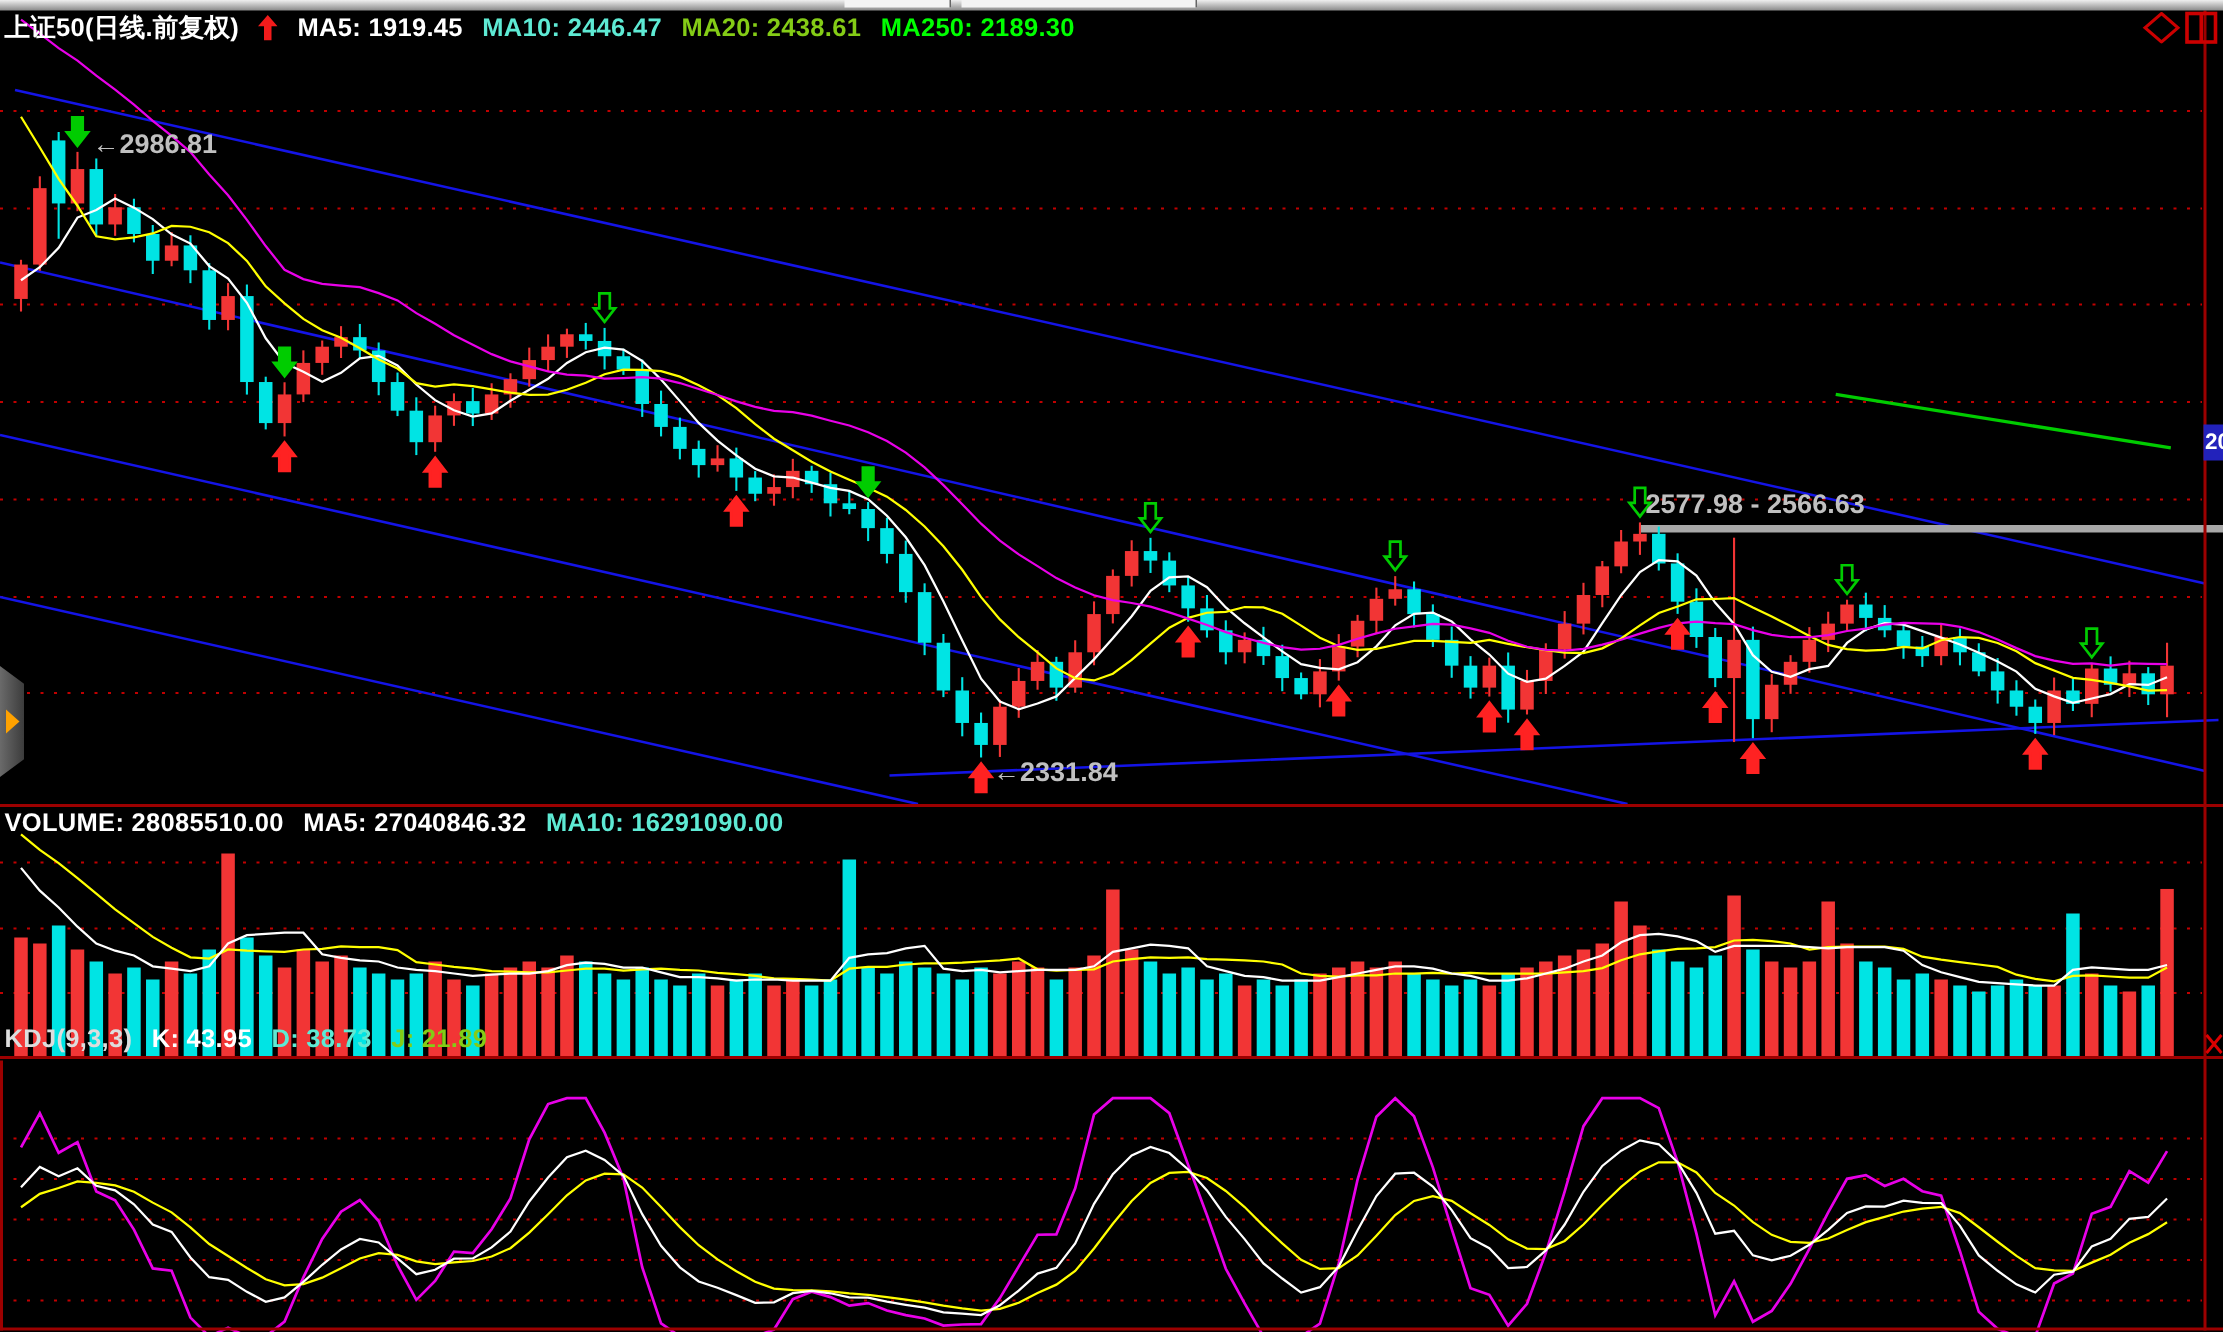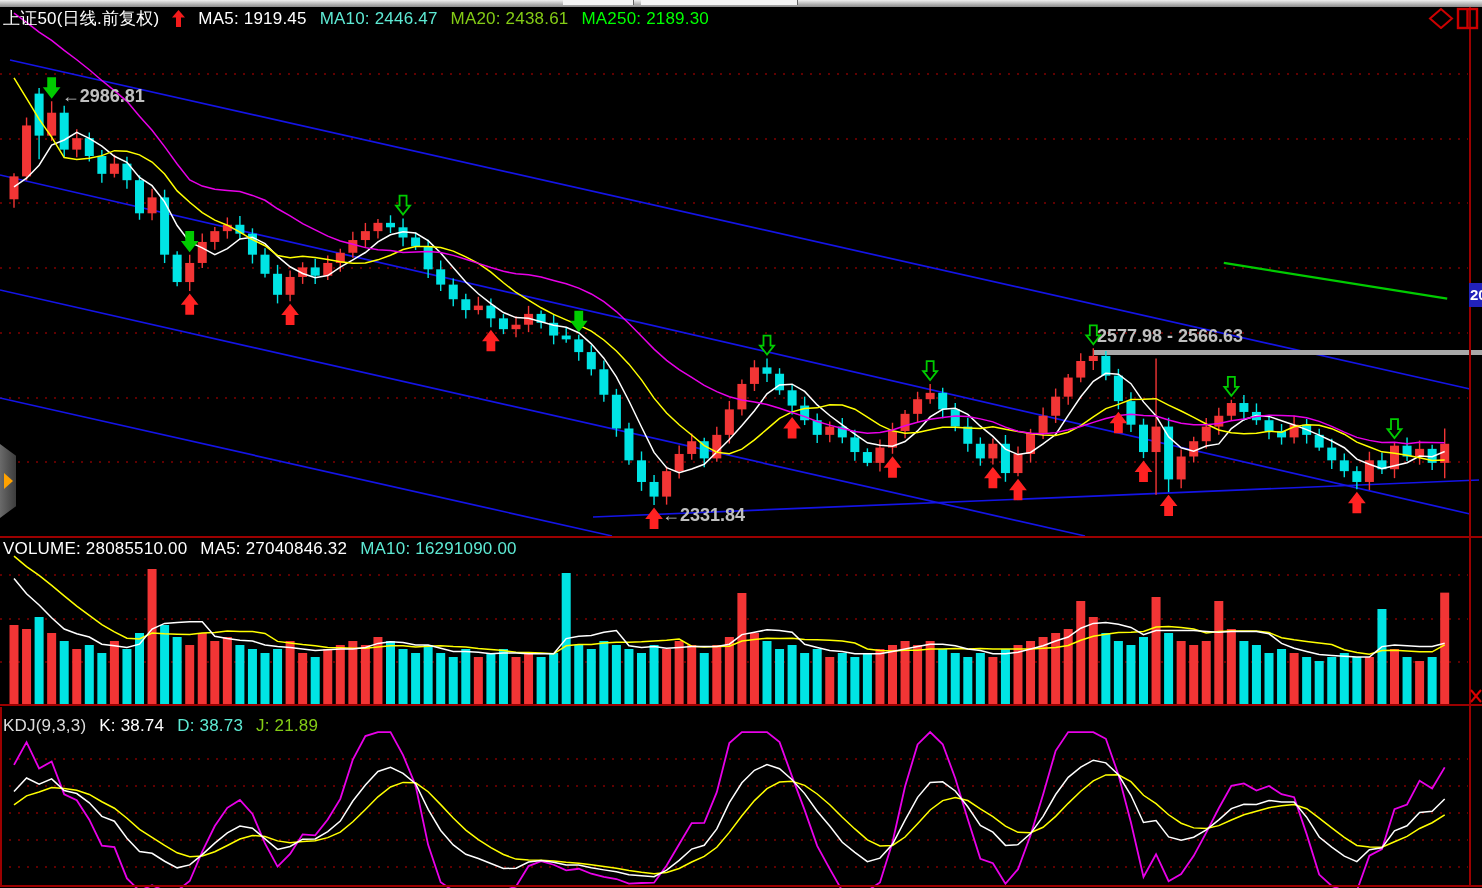--- a/index.html
+++ b/index.html
@@ -1,20 +1,20 @@
 <!DOCTYPE html>
 <html><head>
 <meta charset="utf-8">
 <style>
   html,body{margin:0;padding:0;background:#000;}
   #app{position:relative;width:1482px;height:888px;background:#000;overflow:hidden;
        font-family:"Liberation Sans",sans-serif;}
   svg{position:absolute;left:0;display:block;}
   .hdr{position:absolute;left:3px;z-index:6;display:flex;align-items:center;gap:13px;
-       font-size:17px;font-weight:normal;letter-spacing:.2px;white-space:nowrap;}
+       font-size:17px;font-weight:bold;letter-spacing:.2px;white-space:nowrap;}
   .c-white{color:#ffffff}.c-yellow{color:#5eead4}.c-mag{color:#84cc16}
   .c-green{color:#00ff00}.c-gray{color:#dddddd}
   .sep{position:absolute;left:0;width:1482px;height:2px;background:#9c0000;z-index:4;}
   .vsep{position:absolute;width:2px;background:#9c0000;z-index:4;}
   .toolbar{position:absolute;top:0;left:0;width:1482px;height:7px;z-index:7;
        background:linear-gradient(#efefef,#8a8a8a);}
   .tb-seg{position:absolute;top:0;height:5px;background:#f4f4f4;border-right:1px solid #666;z-index:8;}
   .axisbox{position:absolute;left:1469px;top:283px;width:13px;height:24px;background:#2222bb;
        color:#fff;font-size:15px;font-weight:bold;overflow:hidden;z-index:7;padding-left:1px;line-height:24px;}
   .icon{position:absolute;z-index:8;}
@@ -441,23 +441,23 @@
       <rect x="1377.45" y="72" width="9" height="96" fill="#00e4e4"></rect>
       <rect x="1390" y="112" width="9" height="56" fill="#f23535"></rect>
       <rect x="1402.5500000000002" y="120" width="9" height="48" fill="#00e4e4"></rect>
       <rect x="1415.1000000000001" y="124" width="9" height="44" fill="#f23535"></rect>
       <rect x="1427.65" y="120" width="9" height="48" fill="#00e4e4"></rect>
       <rect x="1440.2" y="55.64" width="9" height="112.36" fill="#f23535"></rect>
       <polyline points="14,19.19999999999999 26.55,29.599999999999994 39.1,38.400000000000006 51.650000000000006,48.400000000000006 64.2,58.8 76.75,69.2 89.30000000000001,78.4 101.85000000000001,87.6 114.4,94.8 126.95,101.2 139.5,102 152.05,96 164.60000000000002,96.8 177.15,97.2 189.70000000000002,97.6 202.25,96 214.8,95.6 227.35000000000002,94 239.9,94.4 252.45000000000002,94.4 265,96.4 277.55,104.4 290.1,106 302.65000000000003,107.6 315.20000000000005,108.8 327.75,110.4 340.3,110.8 352.85,111.2 365.40000000000003,111.2 377.95000000000005,110 390.5,108.8 403.05,108.8 415.6,110 428.15000000000003,109.2 440.70000000000005,108.8 453.25,109.6 465.8,110 478.35,111.6 490.90000000000003,112.4 503.45000000000005,113.6 516,115.2 528.5500000000001,115.6 541.1,116 553.65,116.8 566.2,108.8 578.75,107.6 591.3000000000001,107.6 603.85,106 616.4000000000001,105.2 628.95,105.2 641.5,104.8 654.0500000000001,104 666.6,103.2 679.1500000000001,102 691.7,109.2 704.25,110 716.8000000000001,109.6 729.35,109.2 741.9000000000001,104 754.45,102.4 767,101.2 779.5500000000001,101.6 792.1,101.2 804.6500000000001,102.4 817.2,102.8 829.75,103.2 842.3000000000001,104 854.85,106 867.4000000000001,112 879.95,113.6 892.5,114 905.0500000000001,113.2 917.6,113.2 930.1500000000001,112 942.7,112 955.25,111.6 967.8000000000001,112 980.35,111.6 992.9000000000001,112 1005.45,112 1018,112 1030.5500000000002,112 1043.1000000000001,111.2 1055.65,110.4 1068.2,108.4 1080.75,103.2 1093.3,99.2 1105.8500000000001,97.2 1118.4,95.6 1130.95,95.2 1143.5,94.4 1156.05,90 1168.6000000000001,89.6 1181.15,90.4 1193.7,92 1206.25,96 1218.8000000000002,94.4 1231.3500000000001,94 1243.9,94 1256.45,94 1269,95.6 1281.5500000000002,100.8 1294.1000000000001,102.8 1306.65,104.4 1319.2,106 1331.75,107.6 1344.3000000000002,112.8 1356.8500000000001,115.6 1369.4,117.2 1381.95,113.6 1394.5,113.2 1407.0500000000002,114 1419.6000000000001,114.8 1432.15,114.8 1444.7,107.964 " fill="none" stroke="#ffff00" stroke-width="1.5"></polyline>
       <polyline points="14,41.599999999999994 26.55,56.8 39.1,68 51.650000000000006,80.8 64.2,92 76.75,96.8 89.30000000000001,100 101.85000000000001,107.2 114.4,108.8 126.95,110.4 139.5,107.2 152.05,92 164.60000000000002,86.4 177.15,85.6 189.70000000000002,84.8 202.25,84.8 214.8,99.2 227.35000000000002,101.6 239.9,103.2 252.45000000000002,104 265,108 277.55,109.6 290.1,110.4 302.65000000000003,112 315.20000000000005,113.6 327.75,112.8 340.3,112 352.85,112 365.40000000000003,110.4 377.95000000000005,106.4 390.5,104.8 403.05,105.6 415.6,108 428.15000000000003,108 440.70000000000005,111.2 453.25,114.4 465.8,114.4 478.35,115.2 490.90000000000003,116.8 503.45000000000005,116 516,116 528.5500000000001,116.8 541.1,116.8 553.65,116.8 566.2,101.6 578.75,99.2 591.3000000000001,98.4 603.85,95.2 616.4000000000001,93.6 628.95,108.8 641.5,110.4 654.0500000000001,109.6 666.6,111.2 679.1500000000001,110.4 691.7,109.6 704.25,109.6 716.8000000000001,109.6 729.35,107.2 741.9000000000001,97.6 754.45,95.2 767,92.8 779.5500000000001,93.6 792.1,95.2 804.6500000000001,107.2 817.2,110.4 829.75,113.6 842.3000000000001,114.4 854.85,116.8 867.4000000000001,116.8 879.95,116.8 892.5,114.4 905.0500000000001,112 917.6,109.6 930.1500000000001,107.2 942.7,107.2 955.25,108.8 967.8000000000001,112 980.35,113.6 992.9000000000001,116.8 1005.45,116.8 1018,115.2 1030.5500000000002,112 1043.1000000000001,108.8 1055.65,104 1068.2,100 1080.75,91.2 1093.3,86.4 1105.8500000000001,85.6 1118.4,87.2 1130.95,90.4 1143.5,97.6 1156.05,93.6 1168.6000000000001,93.6 1181.15,93.6 1193.7,93.6 1206.25,94.4 1218.8000000000002,95.2 1231.3500000000001,94.4 1243.9,94.4 1256.45,94.4 1269,96.8 1281.5500000000002,106.4 1294.1000000000001,111.2 1306.65,114.4 1319.2,117.6 1331.75,118.4 1344.3000000000002,119.2 1356.8500000000001,120 1369.4,120 1381.95,109.6 1394.5,108 1407.0500000000002,108.8 1419.6000000000001,109.6 1432.15,109.6 1444.7,106.328 " fill="none" stroke="#ffffff" stroke-width="1.5"></polyline>
     </svg>
 
-  <div class="hdr" style="top:716px;">
+  <div class="hdr" style="top:683px;">
     <span class="c-gray">KDJ(9,3,3)</span>
-    <span class="c-white">K: 38.74</span>
+    <span class="c-white">K: 43.95</span>
     <span class="c-yellow">D: 38.73</span>
     <span class="c-mag">J: 21.89</span>
   </div>
   <svg id="svg-kdj" width="1482" height="181" style="top:707px;z-index:1;">
       <line x1="0" y1="52" x2="1468" y2="52" stroke="#c00000" stroke-width="1.2" stroke-dasharray="2 7"></line>
       <line x1="0" y1="79" x2="1468" y2="79" stroke="#c00000" stroke-width="1.2" stroke-dasharray="2 7"></line>
       <line x1="0" y1="106" x2="1468" y2="106" stroke="#c00000" stroke-width="1.2" stroke-dasharray="2 7"></line>
       <line x1="0" y1="133" x2="1468" y2="133" stroke="#c00000" stroke-width="1.2" stroke-dasharray="2 7"></line>
       <line x1="0" y1="160" x2="1468" y2="160" stroke="#c00000" stroke-width="1.2" stroke-dasharray="2 7"></line>
       <polyline points="14,57.88386626116794 26.55,35.17219011689811 39.1,61.50906157401106 51.650000000000006,54.42975759798078 64.2,87.32623411846566 76.75,93.15232395528733 89.30000000000001,112.71202336856437 101.85000000000001,138.6349552601315 114.4,140.17860536291346 126.95,171.40664277259435 139.5,183.88 152.05,178.15074113884904 164.60000000000002,183.88 177.15,183.88 189.70000000000002,174.04069241296193 202.25,144.547943849273 214.8,119.00360572541992 227.35000000000002,100.81472209604999 239.9,93.02190821655836 252.45000000000002,106.99352002726974 265,136.48176014297354 277.55,159.5768989452828 290.1,146.96650654251454 302.65000000000003,127.38258542531939 315.20000000000005,128.40695899264142 327.75,112.54360839142483 340.3,91.88887223342965 352.85,52.54312284873093 365.40000000000003,29.020374459101877 377.95000000000005,25.12 390.5,25.12 403.05,48.09889727909325 415.6,78.47918174261099 428.15000000000003,137.85054481512313 440.70000000000005,175.2426961966306 453.25,183.88 465.8,183.88 478.35,183.88 490.90000000000003,183.88 503.45000000000005,183.88 516,179.38967707749455 528.5500000000001,159.08892227674414 541.1,154.19722305530303 553.65,157.7506946377771 566.2,163.42167073162844 578.75,161.73484896278657 591.3000000000001,166.72086249751678 603.85,169.78130707970632 616.4000000000001,172.02057166756575 628.95,176.69700406485393 641.5,175.996713466171 654.0500000000001,175.70597402589615 666.6,158.4191563295966 679.1500000000001,137.27692592384096 691.7,116.1564812919608 704.25,115.91053419981067 716.8000000000001,85.20944008299429 729.35,36.02558649308789 741.9000000000001,25.12 754.45,25.12 767,25.12 779.5500000000001,35.12690708141017 792.1,69.59717159717249 804.6500000000001,103.10929770428169 817.2,138.8494039404594 829.75,161.87894696248264 842.3000000000001,183.88 854.85,183.88 867.4000000000001,183.88 879.95,175.45692489668167 892.5,135.2752628505806 905.0500000000001,79.47499000088283 917.6,37.47520599922159 930.1500000000001,25.12 942.7,37.231917939388445 955.25,71.22713301665583 967.8000000000001,112.27345721231671 980.35,151.77400733421462 992.9000000000001,156.22197178282073 1005.45,176.74049734114254 1018,162.18895964411408 1030.5500000000002,128.23974971516125 1043.1000000000001,87.48308169369065 1055.65,43.787528969519144 1068.2,25.12 1080.75,25.12 1093.3,25.12 1105.8500000000001,31.767578624471778 1118.4,67.64114202550641 1130.95,115.43880624273814 1143.5,169.90360966184323 1156.05,147.19577179763402 1168.6000000000001,174.18988828792635 1181.15,167.00891464446576 1193.7,148.84589009932344 1206.25,125.58279780570481 1218.8000000000002,101.29661468903055 1231.3500000000001,78.8758211836693 1243.9,76.41391828964316 1256.45,83.63044612387469 1269,78.88897597738435 1281.5500000000002,87.15915266164026 1294.1000000000001,90.15104852025479 1306.65,127.1344035364702 1319.2,167.56875815822005 1331.75,178.89272217750238 1344.3000000000002,183.88 1356.8500000000001,183.88 1369.4,148.71247112932815 1381.95,142.02495655685223 1394.5,102.19824697747086 1407.0500000000002,97.5340355714637 1419.6000000000001,73.70098512525595 1432.15,81.41747981385065 1444.7,60.39691983104797 " fill="none" stroke="#e800e8" stroke-width="1.8"></polyline>

